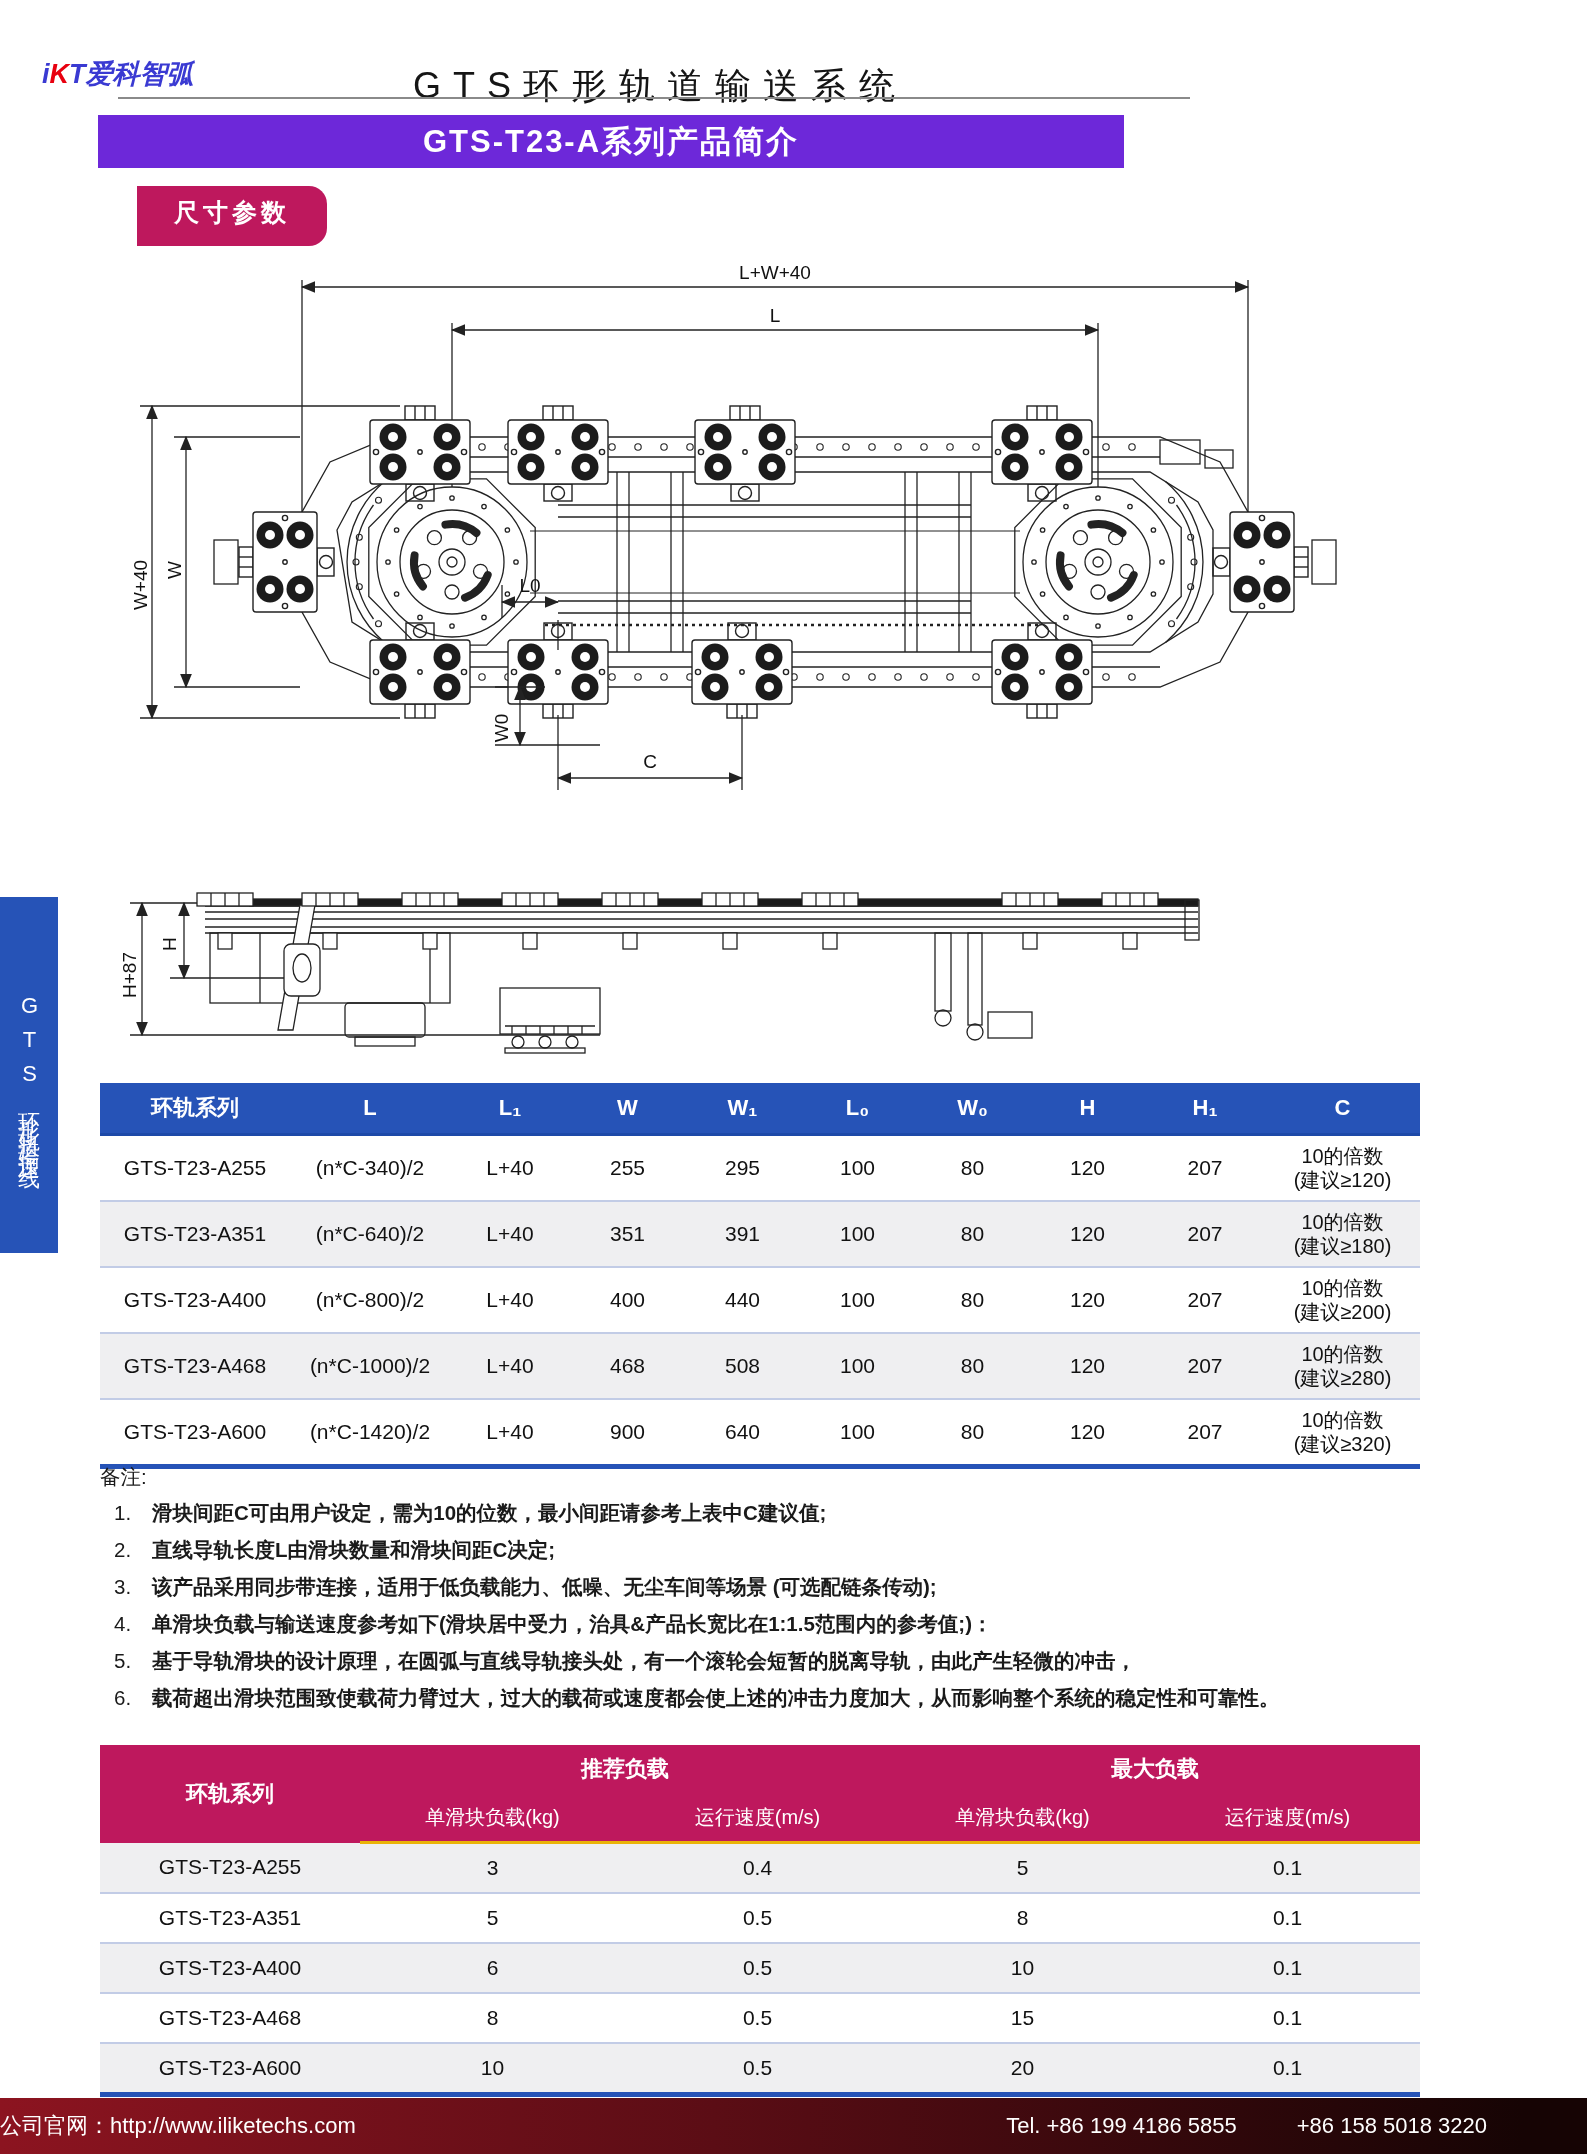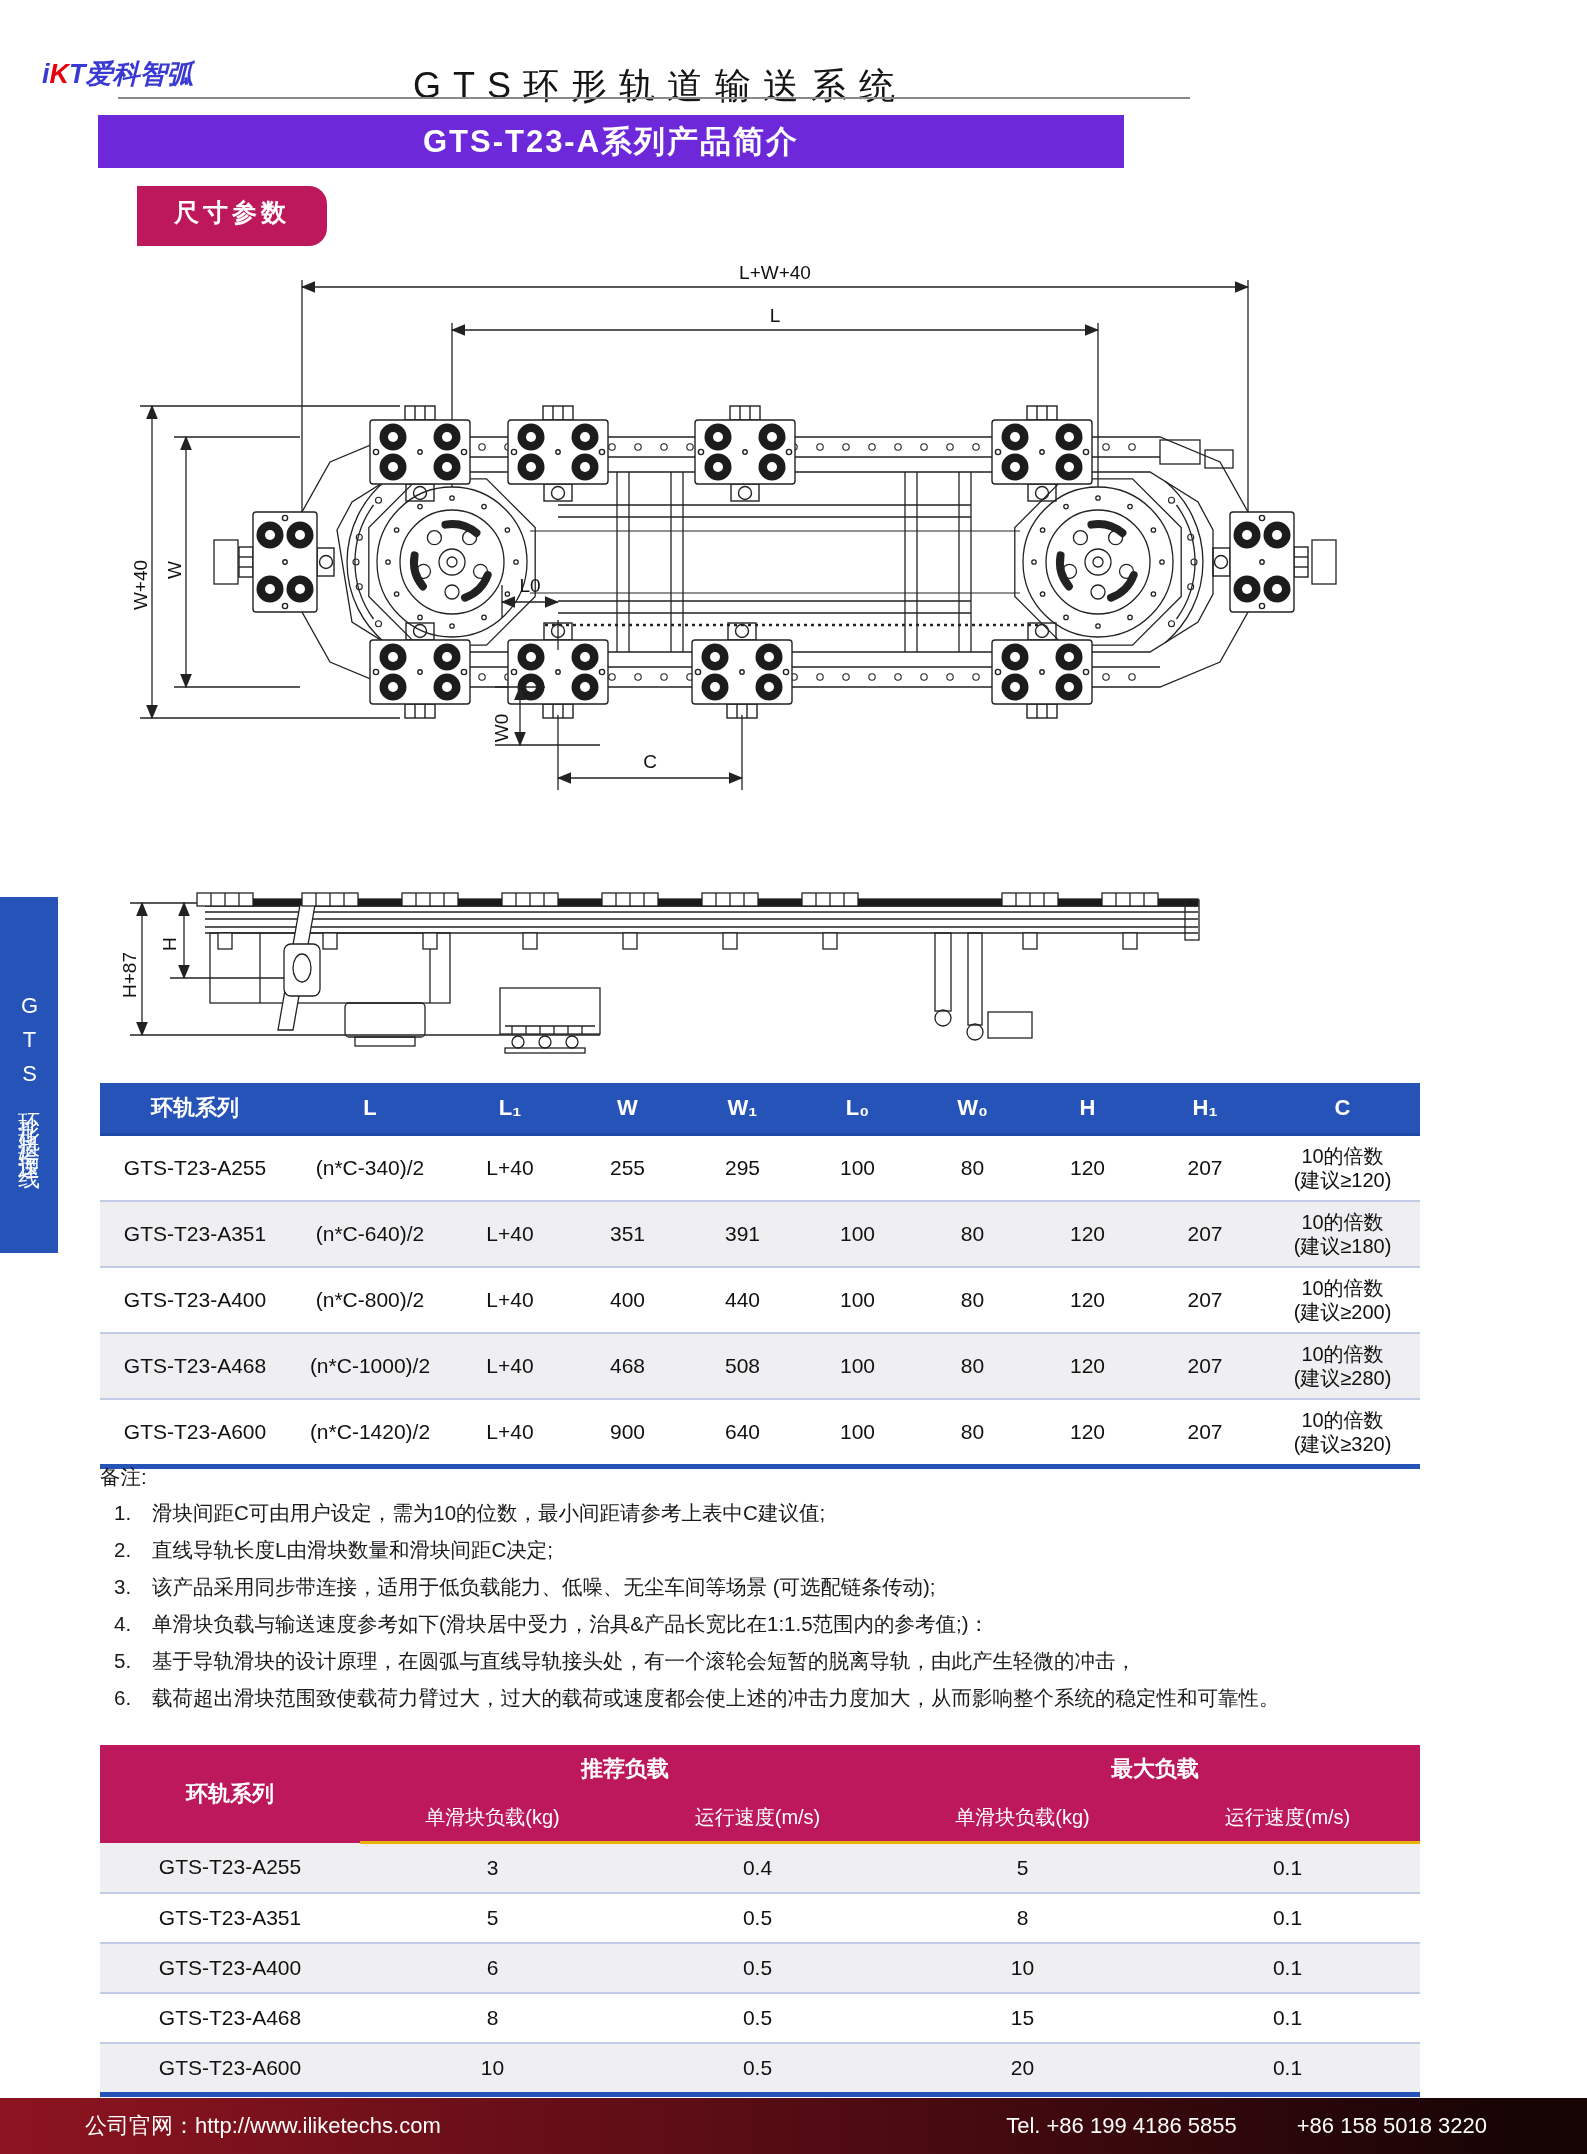--- a/index.html
+++ b/index.html
@@ -43,26 +43,26 @@
   .t2 thead tr.g th { height:46px; font-size:22px; font-weight:bold; }
   .t2 thead tr.s th { height:46px; font-size:20px; font-weight:normal; border-bottom:3px solid #eab308;}
   .t2 tbody td { height:46px; border-top:2px solid #c2cce6; }
   .t2 tbody tr:first-child td { border-top:none; }
   .t2 tbody tr.alt { background:#efeff1; }
   
   .notes { position:absolute; left:100px; top:1460px; width:1380px; font-size:20.5px; color:#1a1a1a; }
   .notes .hd { line-height:34px; }
   .n-row { display:flex; line-height:37px; }
   .n-num { width:52px; padding-left:14px; box-sizing:border-box; }
-  .n-txt { flex:1; }
+  .n-txt { flex:1;font-weight:bold; }
   
   .footer { position:absolute; left:0; top:2098px; width:1587px; height:56px;
             background:linear-gradient(90deg,#8c1420 0%,#5b0d15 45%,#160404 96%);
             color:#fff; display:flex; align-items:center; font-size:22px; }
-  .footer .site { padding-left:85px; }
+  .footer .site { }
   .footer .tels { margin-left:auto; padding-right:100px; display:flex; gap:60px; }
 </style>
 </head>
 <body>
 
 <div class="logo"><span>i</span><span class="k">K</span><span>T</span><span>爱科智弧</span></div>
 <div class="doc-title">GTS环形轨道输送系统</div>
 <div class="hdr-rule"></div>
 
 <div class="banner">GTS-T23-A系列产品简介</div>

